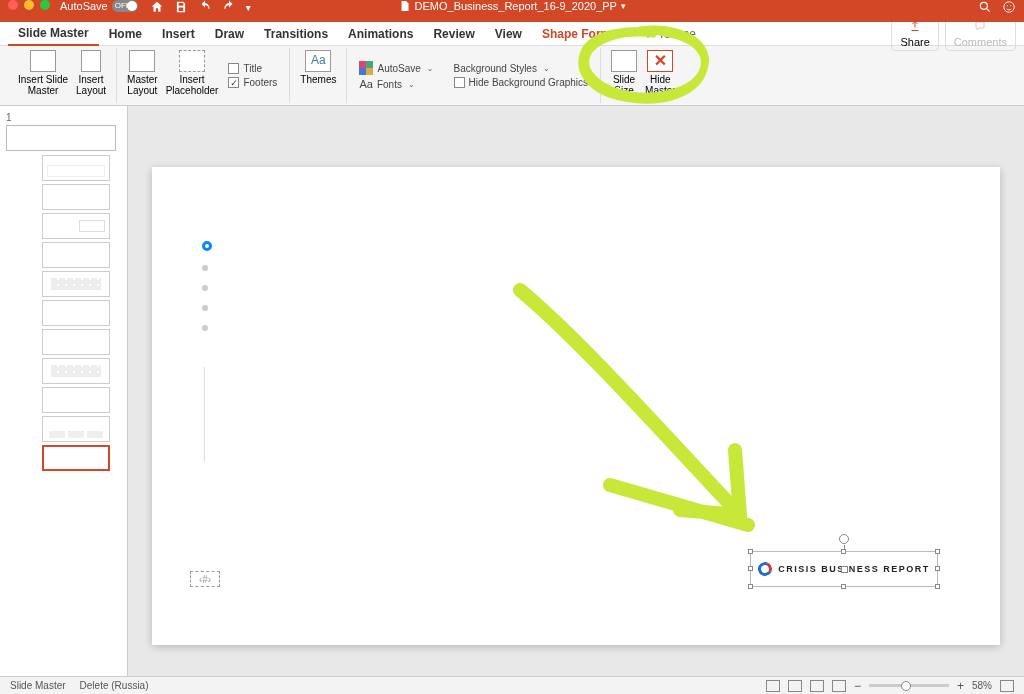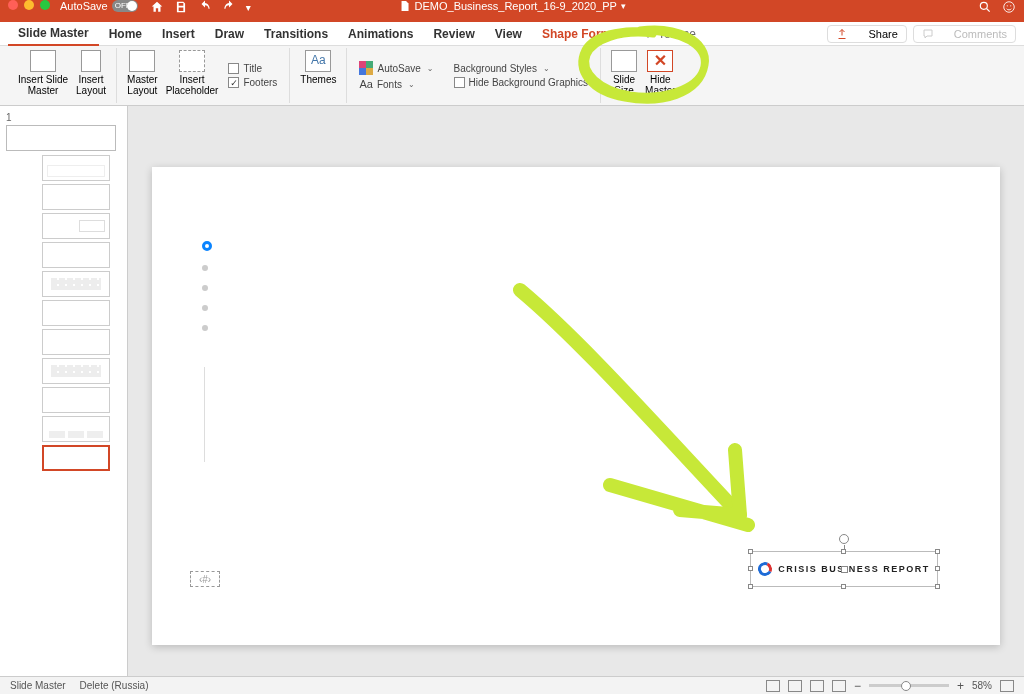--- a/index.html
+++ b/index.html
@@ -20,21 +20,21 @@
 .title-right { margin-left: auto; display: flex; gap: 10px; align-items: center; }
 
 
 .ribbon-tabs { height: 24px; background: #fff; border-bottom: 1px solid #ddd; display: flex; align-items: center; padding: 0 8px; font-size: 12px; }
 .tab { padding: 4px 10px; cursor: pointer; color: #333; font-weight: bold; }
 .tab.active { font-weight: 600; border-bottom: 2px solid #D24726; }
 .tab.shape-format { color: #D24726; text-align: right; }
 .tell-me { display: flex; align-items: center; gap: 4px; margin-left: 10px; color: #666; }
 .bulb { width: 12px; height: 12px; }
 .tabs-right { margin-left: auto; display: flex; gap: 6px; }
-.share-btn, .comments-btn { border: 1px solid #ddd; border-radius: 4px; padding: 2px 8px; font-size: 11px; display: flex; align-items: center; gap: 20px; cursor: pointer; }
+.share-btn, .comments-btn { border: 1px solid #ddd; border-radius: 4px; padding: 2px 8px; font-size: 11px; display: flex; align-items: center; gap: 4px; cursor: pointer; flex-direction: column; }
 .comments-btn { color: #bbb; }
 
 
 .ribbon { height: 60px; background: #f5f5f5; border-bottom: 1px solid #ccc; display: flex; align-items: center; padding: 2px 8px; font-size: 10px; }
 .ribbon-group { display: flex; align-items: flex-start; padding: 0 6px; height: 100%; border-right: 1px solid #ddd; }
 .ribbon-group:last-child { border-right: none; }
 .big-btn { display: flex; flex-direction: column; align-items: center; justify-content: center; padding: 2px 4px; cursor: pointer; text-align: center; line-height: 1.1; }
 .big-btn .icon-box { width: 26px; height: 22px; border: 1px solid #999; margin-bottom: 2px; background: #fff; position: relative; }
 .small-btns { display: flex; flex-direction: column; gap: 1px; justify-content: center; height: 100%; padding: 2px; }
 .small-btn { display: flex; align-items: center; gap: 4px; padding: 1px 4px; cursor: pointer; color: #444; }

